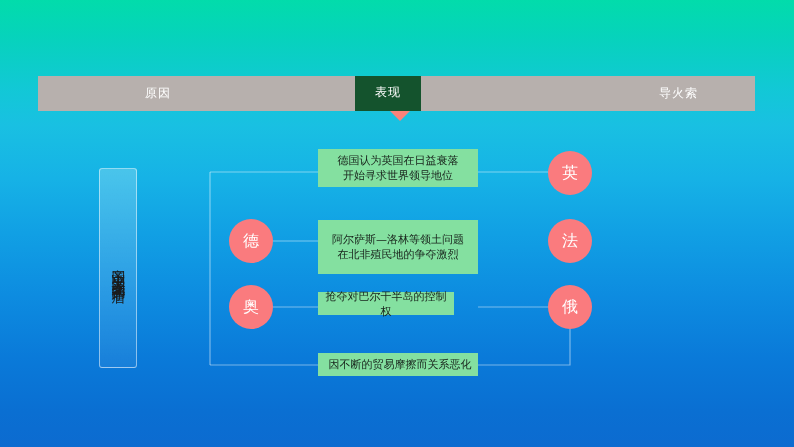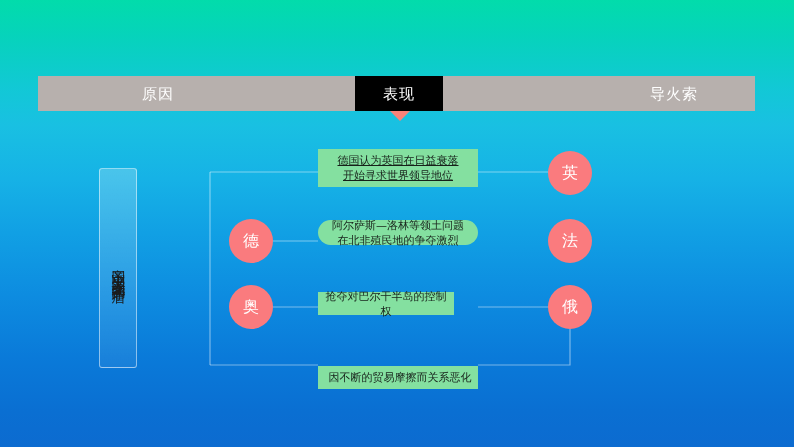--- a/index.html
+++ b/index.html
@@ -42,29 +42,30 @@
     height: 35px;
     background: #b7b0ad;
   }
   .tab {
     position: absolute;
     top: 0;
     height: 35px;
     line-height: 35px;
     text-align: center;
     color: #ffffff;
-    font-size: 15px;
+    font-size: 12px;
     letter-spacing: 1px;
     white-space: nowrap;
   }
   #tab-0 { left: 60px;  width: 120px; }
   #tab-1 {
     left: 317px;
-    width: 88px;
-    background: #000000;
+    width: 66px;
+    background: #14532d;
+    font-family: Liberation Mono, monospace;
   }
   #tab-2 { left: 540px; width: 120px; text-align: right; }
 
   
   #tab-arrow {
     position: absolute;
     left: 390px;
     top: 111px;
     width: 0;
     height: 0;
@@ -120,24 +121,24 @@
     font-size: 11px;
     line-height: 15px;
     text-align: center;
     display: flex;
     align-items: center;
     justify-content: center;
     padding: 3px 6px;
     box-sizing: border-box;
     white-space: pre-line;
   }
-  #gbox-0 { left: 318px; top: 149px; width: 160px; height: 38px; text-decoration: underline; }
-  #gbox-1 { left: 318px; top: 220px; width: 160px; height: 25px; border-radius: 18px; }
+  #gbox-0 { left: 318px; top: 149px; width: 160px; height: 38px; }
+  #gbox-1 { left: 318px; top: 220px; width: 160px; height: 54px; }
   #gbox-2 { left: 318px; top: 292px; width: 136px; height: 23px; }
-  #gbox-3 { left: 318px; top: 366px; width: 160px; height: 23px; padding-left: 10px; }
+  #gbox-3 { left: 318px; top: 353px; width: 160px; height: 23px; padding-left: 10px; }
 
   
   .circle {
     position: absolute;
     width: 44px;
     height: 44px;
     border-radius: 50%;
     background: #fa7b7e;
     color: #ffffff;
     font-family: "DejaVu Sans", sans-serif;

